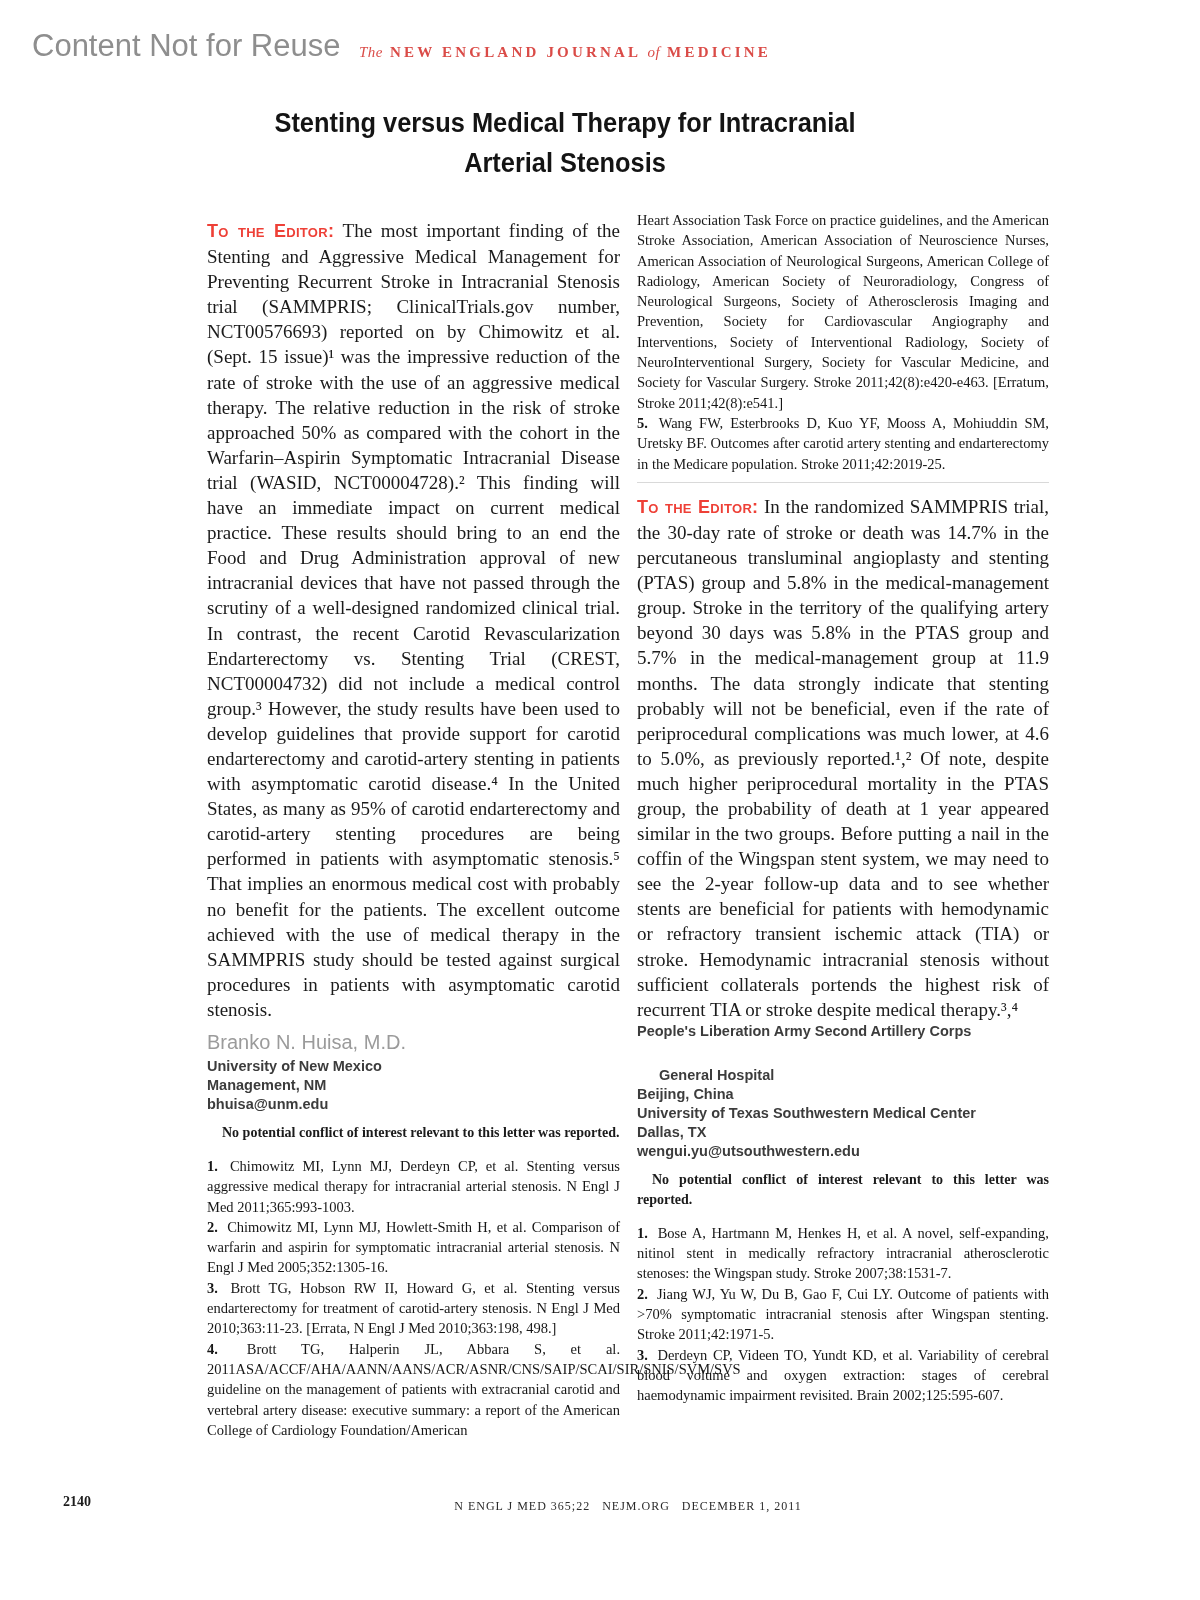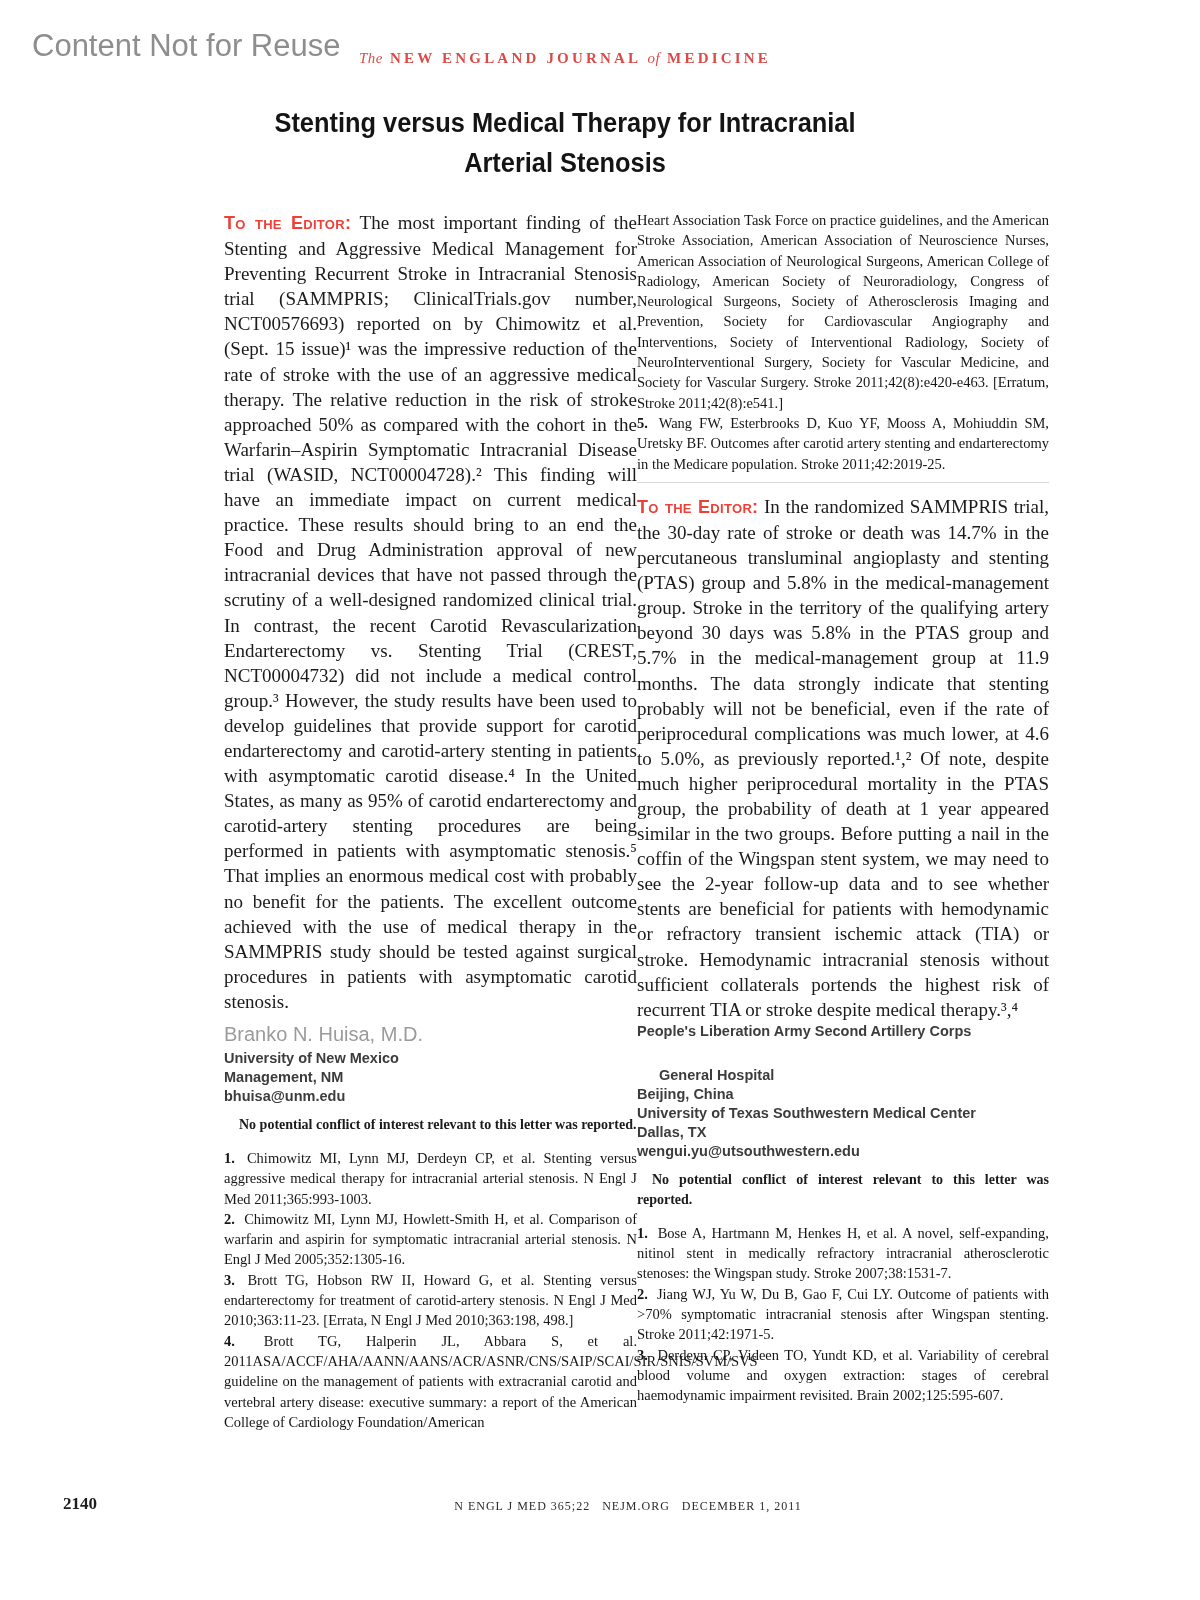--- a/index.html
+++ b/index.html
@@ -6,34 +6,34 @@
   .page {
     position:relative; width:1130px; height:1600px; background:#ffffff;
     font-family:"Liberation Serif", serif; overflow:hidden;
   }
   .watermark {
     position:absolute; left:32px; top:28px;
     font-family:"Liberation Sans", sans-serif; font-size:31px; font-weight:400;
     color:#8e8e8e;
   }
   .masthead {
-    position:absolute; top:50px; left:0; width:100%; text-align:center;
+    position:absolute; top:44px; left:0; width:100%; text-align:center;
     color:#da4b47; font-family:"Liberation Serif", serif; font-weight:700;
     font-size:15px; letter-spacing:3.2px; white-space:nowrap;
   }
   .masthead .mh-it { font-style:italic; font-weight:400; letter-spacing:0.5px; }
   .title {
     position:absolute; top:103px; left:0; width:100%; text-align:center;
     font-family:"Liberation Sans", sans-serif; font-weight:700; font-size:27px;
     line-height:40px; color:#141414;
   }
   .title .tline { transform:scaleX(0.94); transform-origin:50% 50%; }
 
   .col { position:absolute; top:210px; }
-  .col-left  { left:224px; width:413px; }
+  .col-left  { left:207px; width:413px;margin-top:8px; }
   .col-right { left:637px; width:412px; }
 
   .body-par {
     margin:0; font-size:19px; line-height:25.1px; text-align:justify;
     color:#1b1b1b; hyphens:auto; -webkit-hyphens:auto;
   }
   .lead-in {
     font-family:"Liberation Sans", sans-serif; font-weight:700;
     font-variant:small-caps; color:#ee4037; letter-spacing:0.3px; font-size:18px;
   }
@@ -53,21 +53,21 @@
   .refs { margin-top:13px; }
   .ref {
     margin:0; font-size:14.5px; line-height:20.3px; text-align:justify;
     color:#161616; hyphens:auto; -webkit-hyphens:auto;
   }
   .ref .refnum { font-weight:700; padding-right:4px; }
   .divider { border:0; border-top:1.5px solid #d9d9d9; margin:8px 0 11px; }
 
   .footer-page {
     position:absolute; left:63px; top:1494px;
-    font-family:"Liberation Serif", serif; font-weight:700; font-size:17px; color:#1d1d1d;
+    font-family:"Liberation Serif", serif; font-weight:700; font-size:14px; color:#1d1d1d;
   }
   .footer-journal {
     position:absolute; left:207px; top:1499px; width:842px; text-align:center;
     font-family:"Liberation Serif", serif; font-size:12px; letter-spacing:1px;
     color:#2a2a2a; white-space:pre;
   }
 </style>
 </head>
 <body>
 

